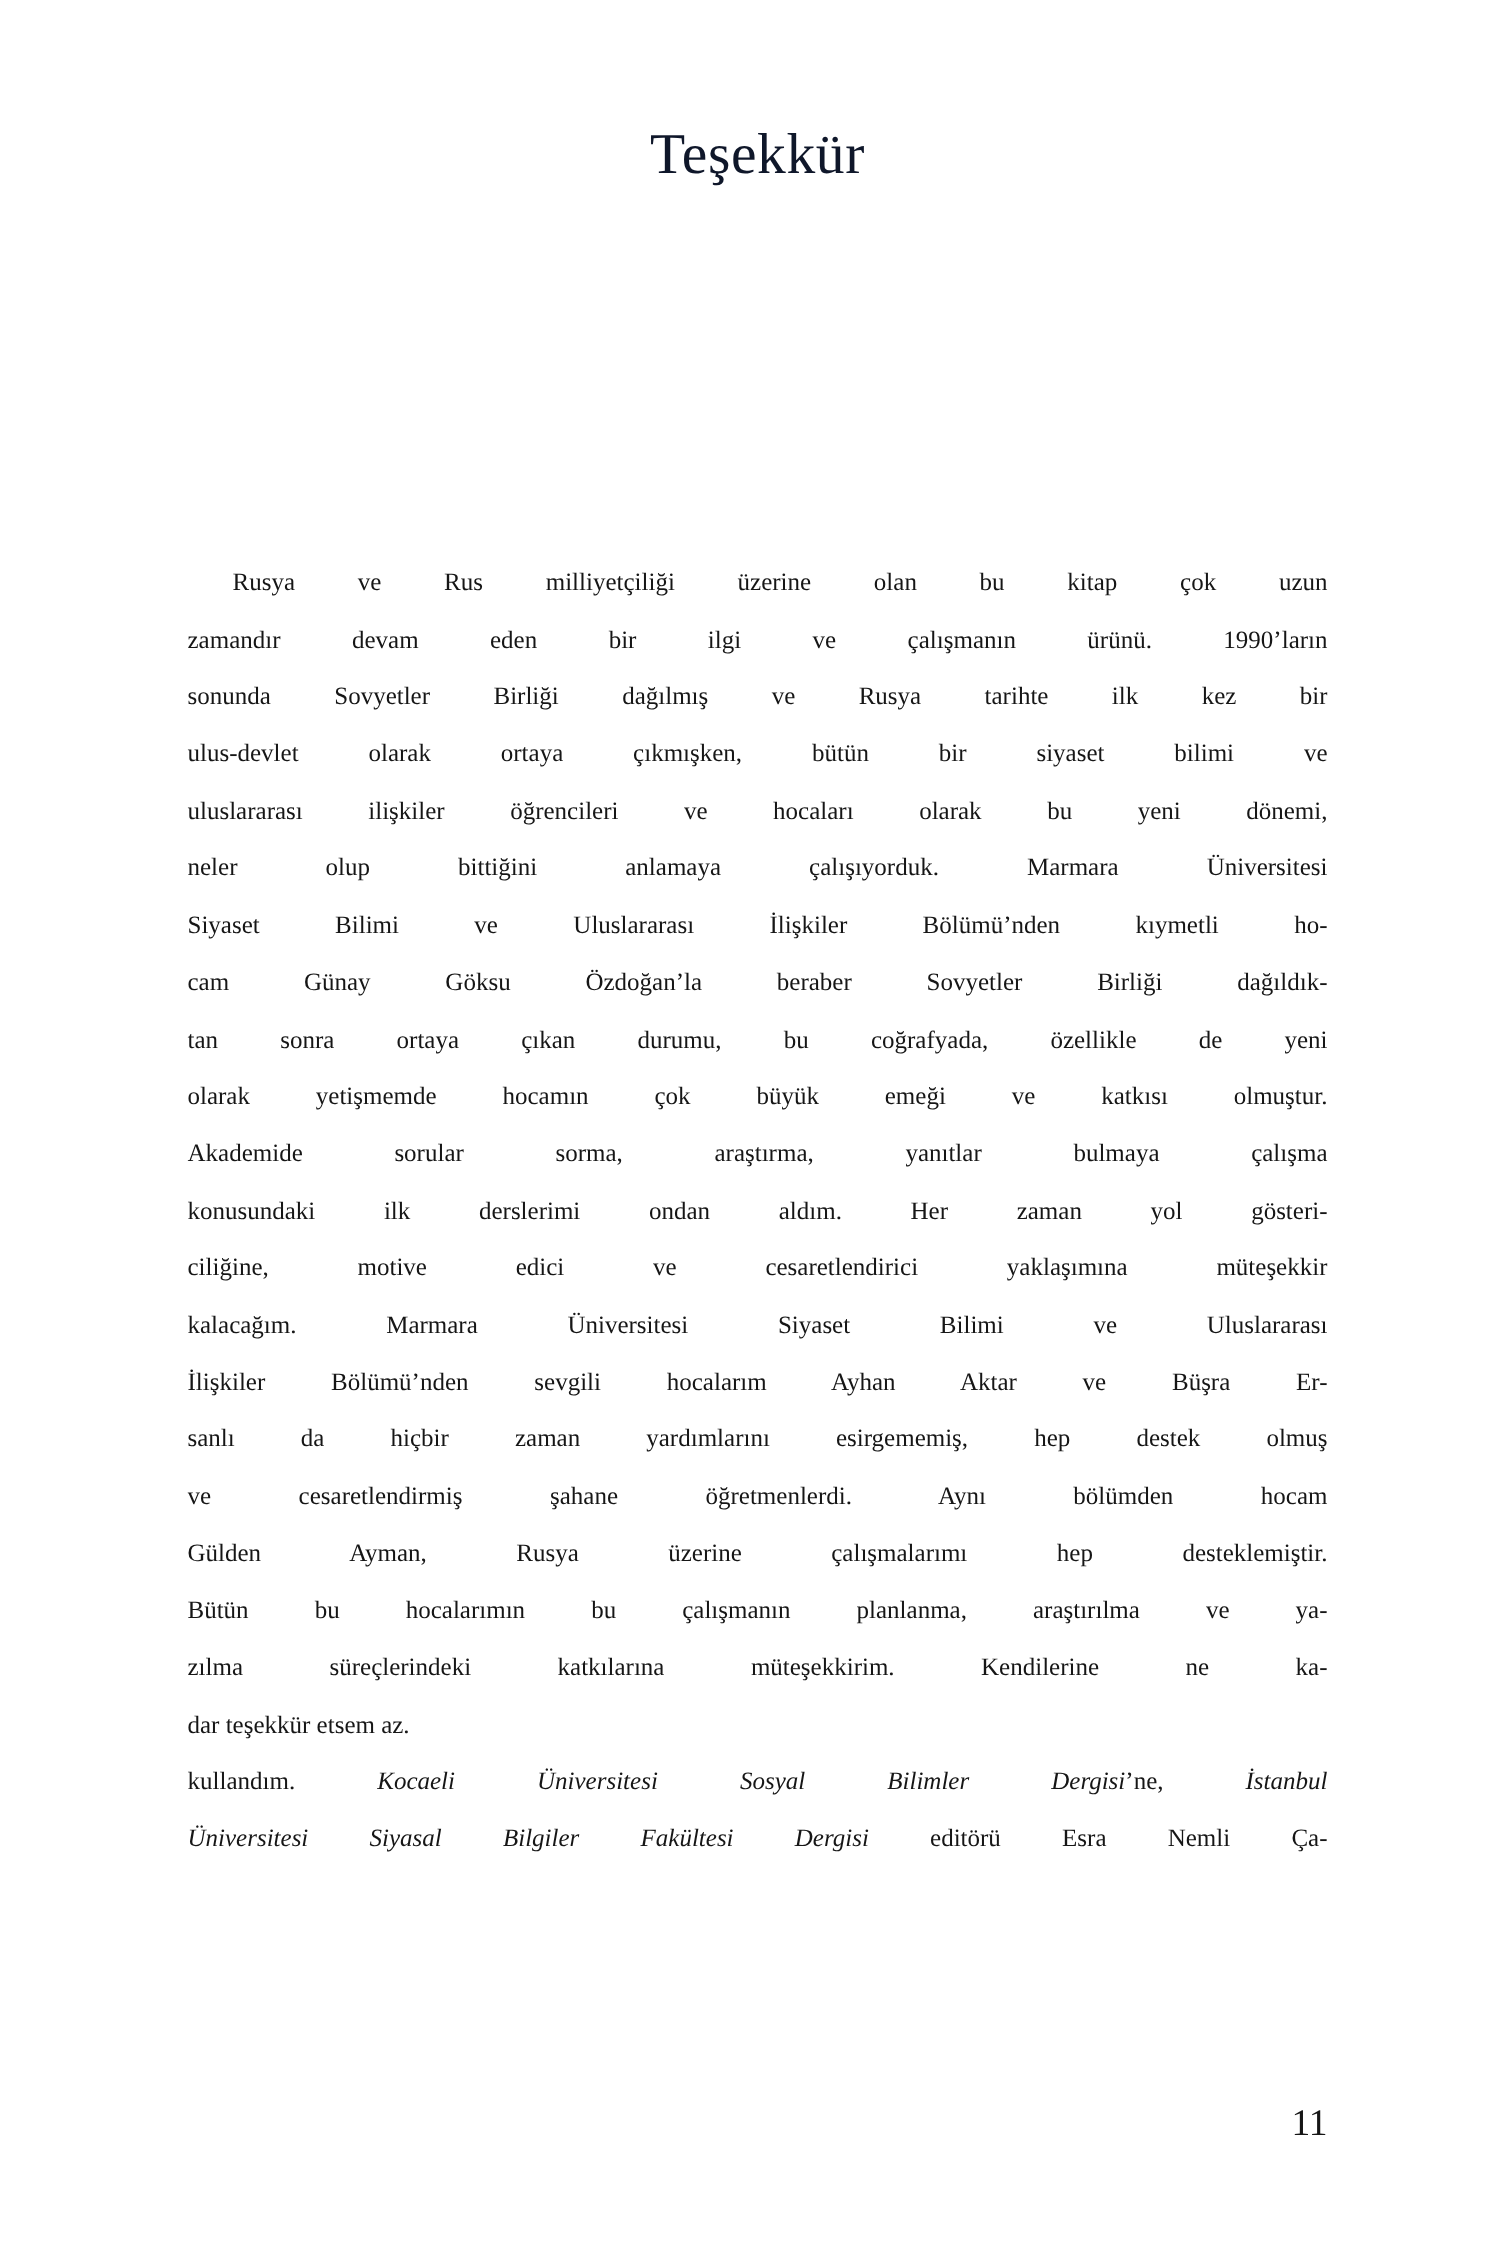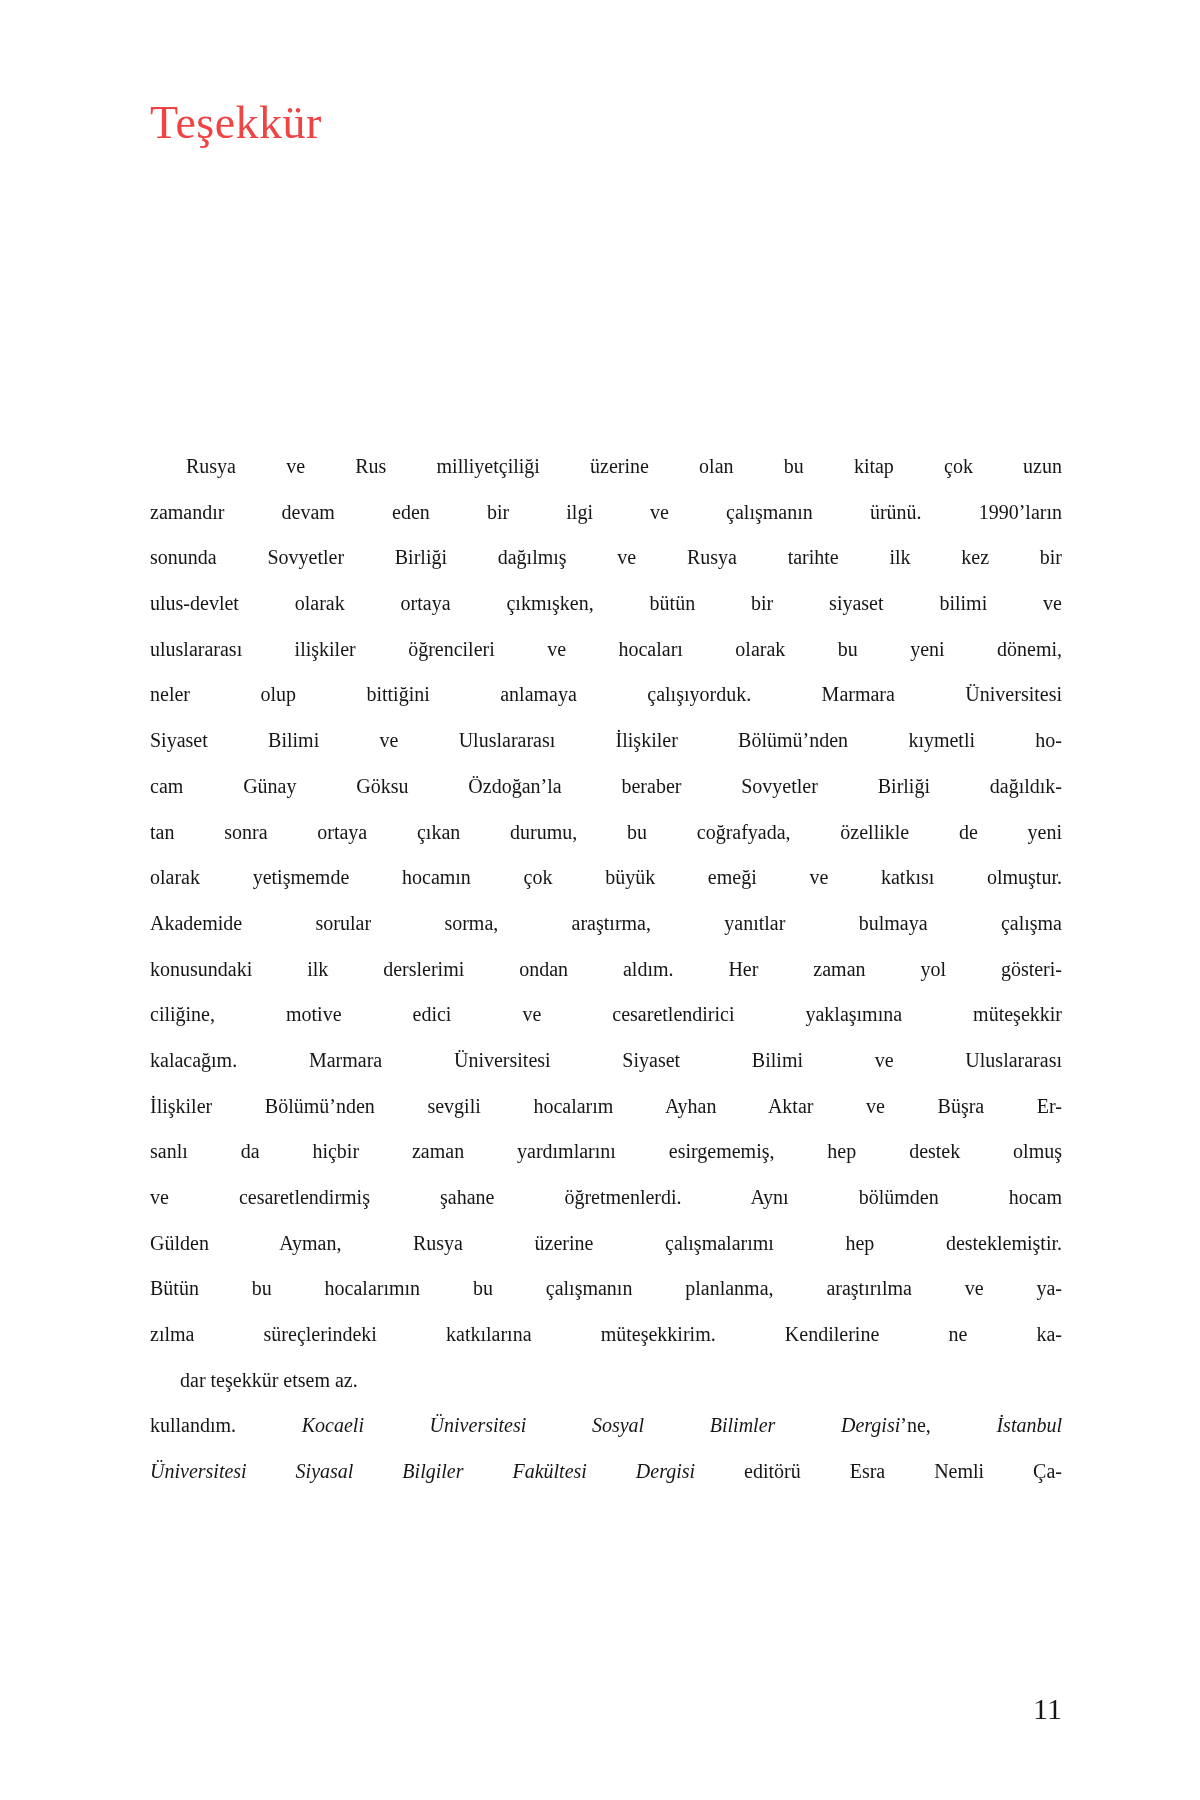--- a/index.html
+++ b/index.html
@@ -15,24 +15,25 @@
     color: #161616;
     font-family: "Liberation Serif", "DejaVu Serif", serif;
     overflow: hidden;
   }
   .title {
     position: absolute;
     top: 96px;
     left: 150px;
     right: 138px;
     margin: 0;
+    text-align: center;
     font-size: 46px;
     font-weight: normal;
     letter-spacing: 0.5px;
-    color: #ef4444;
+    color: #0f172a;
   }
   .body-text {
     position: absolute;
     top: 444px;
     left: 150px;
     right: 138px;
     font-size: 20px;
     line-height: 45.7px;
   }
   .line {
@@ -40,34 +41,32 @@
     overflow: hidden;
     text-align: justify;
     text-align-last: justify;
     white-space: normal;
   }
   .line.indent {
     text-indent: 36px;
   }
   .line.flush-last {
     text-align-last: left;
-    margin-left: 30px;
   }
   .seg-italic {
     font-style: italic;
   }
   .page-number {
     position: absolute;
     top: 1682px;
     left: 150px;
     right: 138px;
     text-align: right;
     font-size: 30px;
     color: #161616;
-    margin-top: 10px;
   }
 </style>
 </head>
 <body>
 
 <div class="page">
   <h1 class="title">Teşekkür</h1>
   <div class="body-text">
       <div class="line indent"><span>Rusya ve Rus milliyetçiliği üzerine olan bu kitap çok uzun</span></div>
       <div class="line"><span>zamandır devam eden bir ilgi ve çalışmanın ürünü. 1990’ların</span></div>

